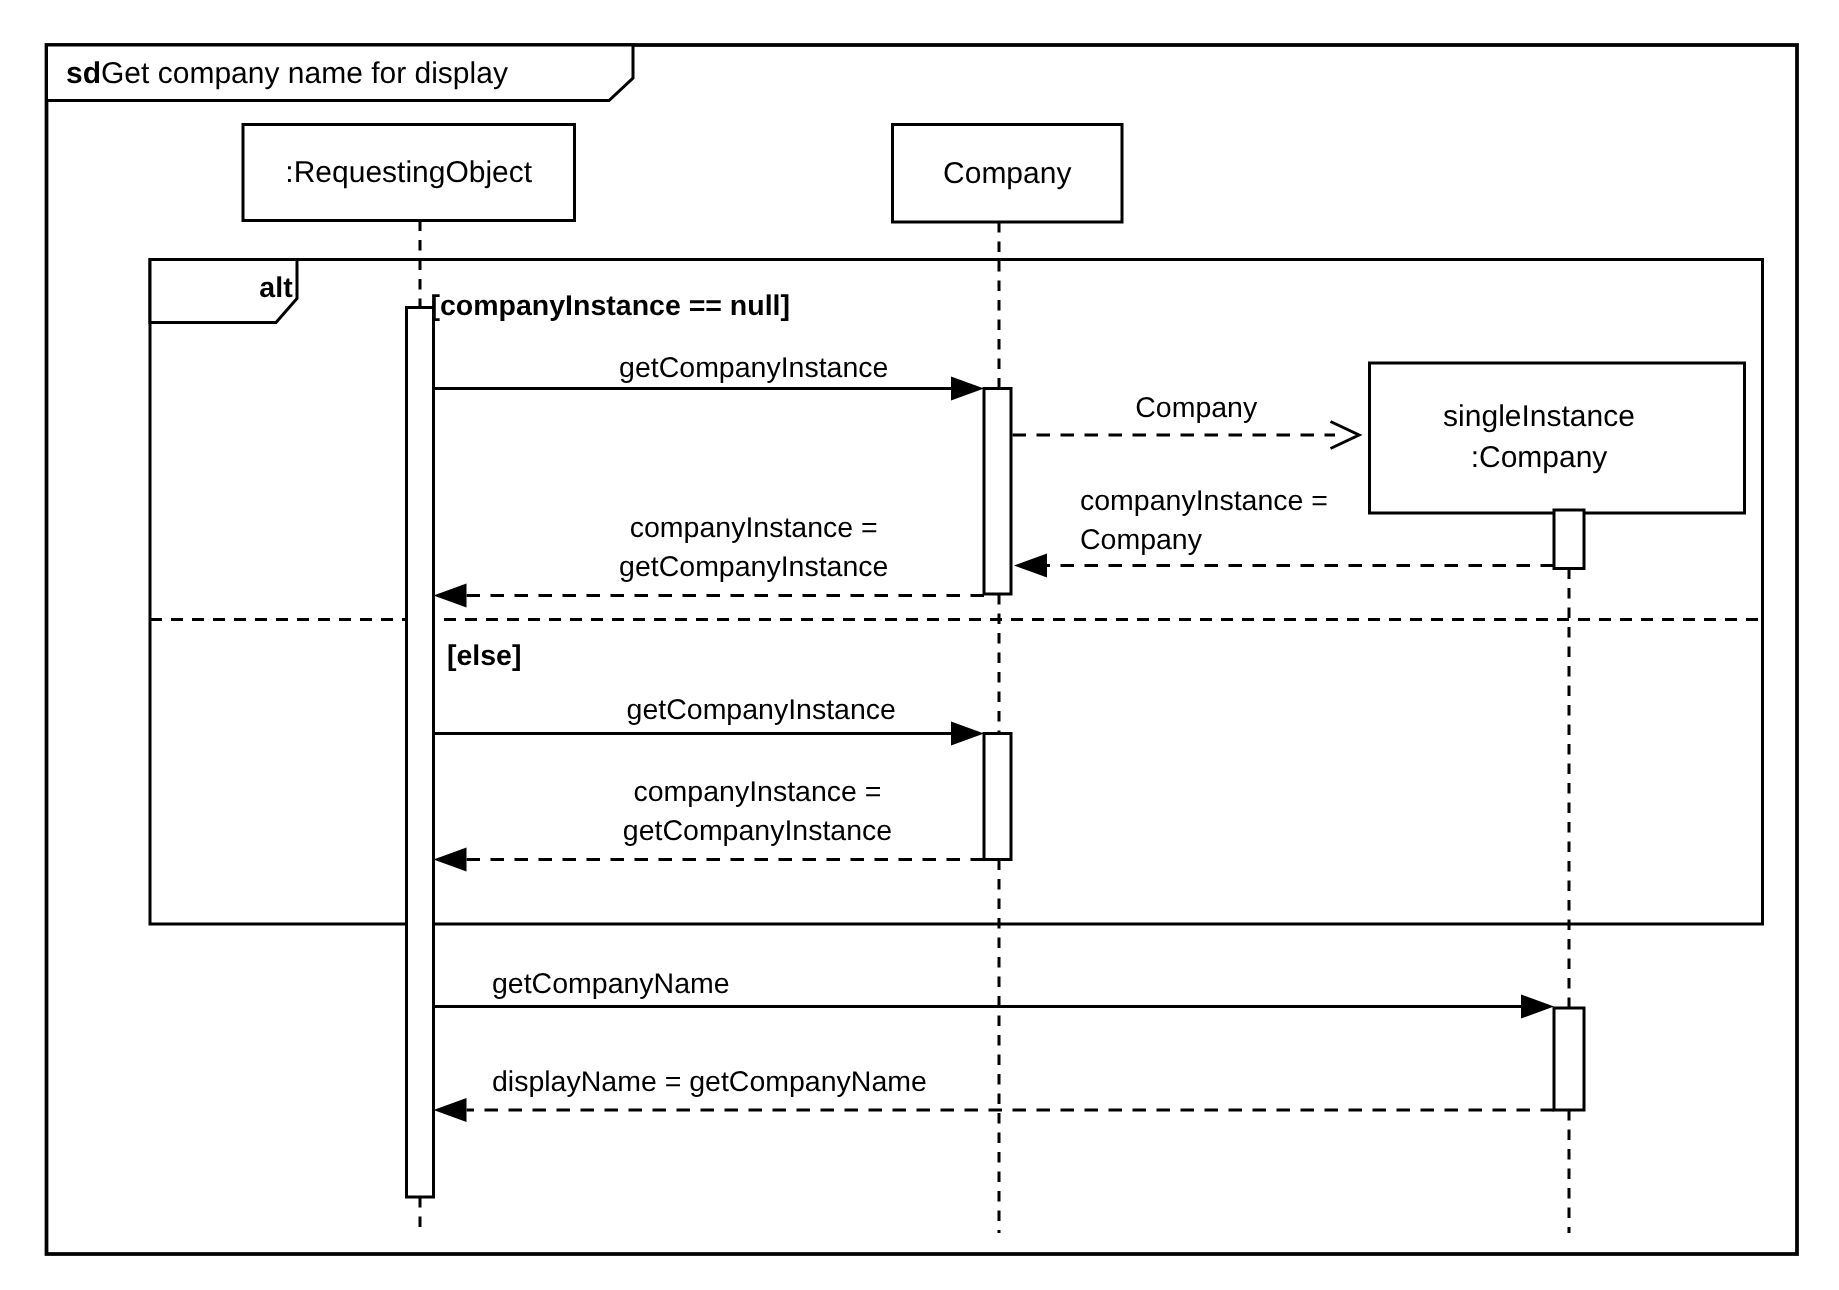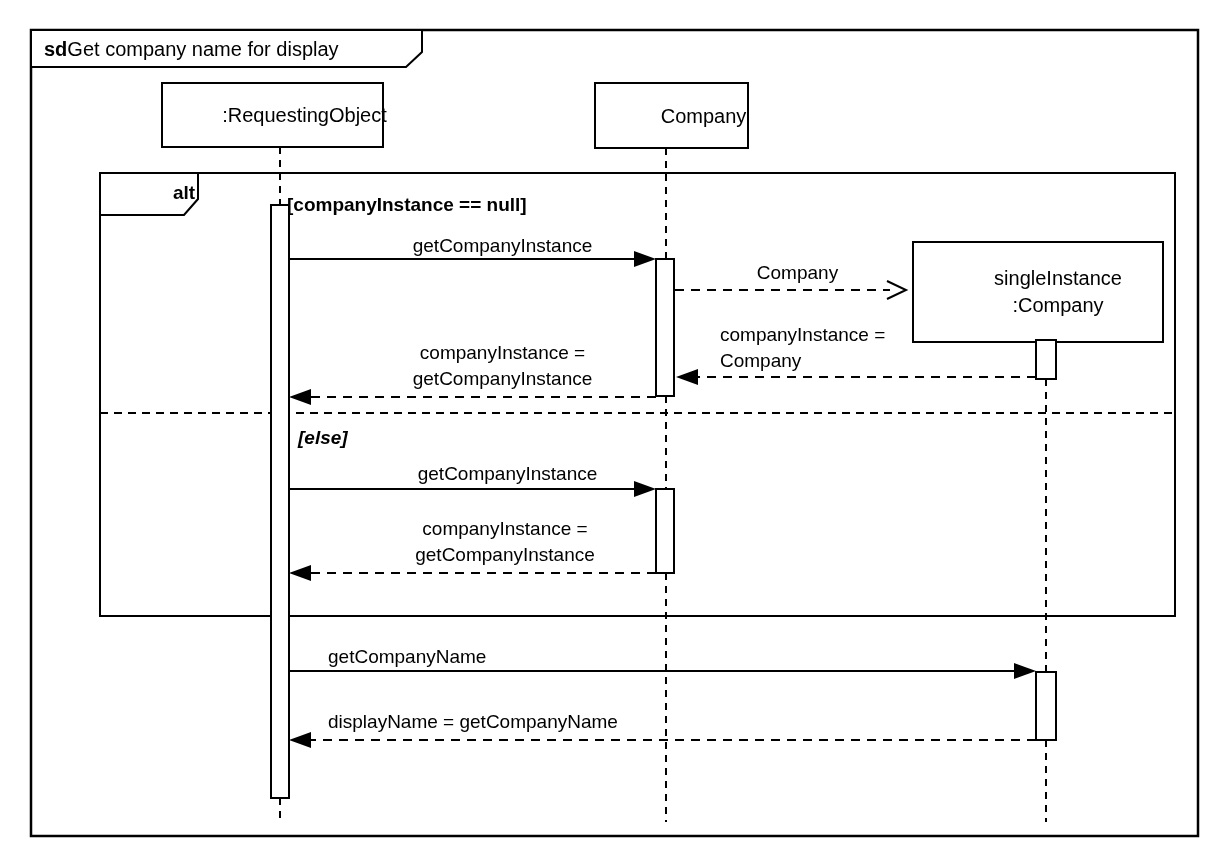--- a/index.html
+++ b/index.html
@@ -7,21 +7,21 @@
     position:relative; width:1226px; height:860px; background:#ffffff;
     font-family:"Liberation Sans", sans-serif; color:#000; overflow:hidden;
   }
   .canvas svg { position:absolute; left:0; top:0; }
   .lbl { position:absolute; font:19px/23px "Liberation Sans", sans-serif; color:#000; white-space:nowrap; }
   .lbl.two { line-height:26px; }
   .bold { font-weight:bold; }
   .ctr { text-align:center; white-space:normal;padding-left:40px; }
   .head {
     position:absolute; display:flex; align-items:center; justify-content:center;
-    font:20px/26px "Liberation Sans", sans-serif; color:#000; text-align:center;padding-left:32px;
+    font:20px/26px "Liberation Sans", sans-serif; color:#000; text-align:center;
   }
   .col { flex-direction:column; }
   .title-row { position:absolute; left:44px; top:37px; display:flex; 
     font:20px/24px "Liberation Sans", sans-serif; }
 </style>
 </head>
 <body>
 
 <div class="canvas">
 
@@ -88,21 +88,21 @@
 
   <div class="head" style="left:162px; top:83px; width:221px; height:64px;">:RequestingObject</div>
   <div class="head" style="left:595px; top:83px; width:153px; height:65px;">Company</div>
   <div class="head col" style="left:913px; top:242px; width:226px; height:100px; line-height:27px;justify-content:center;">
     <div>singleInstance</div>
     <div>:Company</div>
   </div>
 
   <div class="lbl bold ctr" style="left:100px; top:181px; width:88px;">alt</div>
   <div class="lbl bold" style="left:287px; top:193px;text-align:right;">[companyInstance == null]</div>
-  <div class="lbl bold" style="left:298px; top:426px;font-style:italic;">[else]</div>
+  <div class="lbl bold" style="left:298px; top:426px;">[else]</div>
 
   <div class="lbl ctr" style="left:350px; top:234px; width:225px;">getCompanyInstance</div>
   <div class="lbl ctr" style="left:695px; top:261px; width:125px;">Company</div>
   <div class="lbl two" style="left:720px; top:322px;">
     <div>companyInstance =</div>
     <div>Company</div>
   </div>
   <div class="lbl two ctr" style="left:345px; top:340px; width:235px;">
     <div>companyInstance =</div>
     <div>getCompanyInstance</div>

